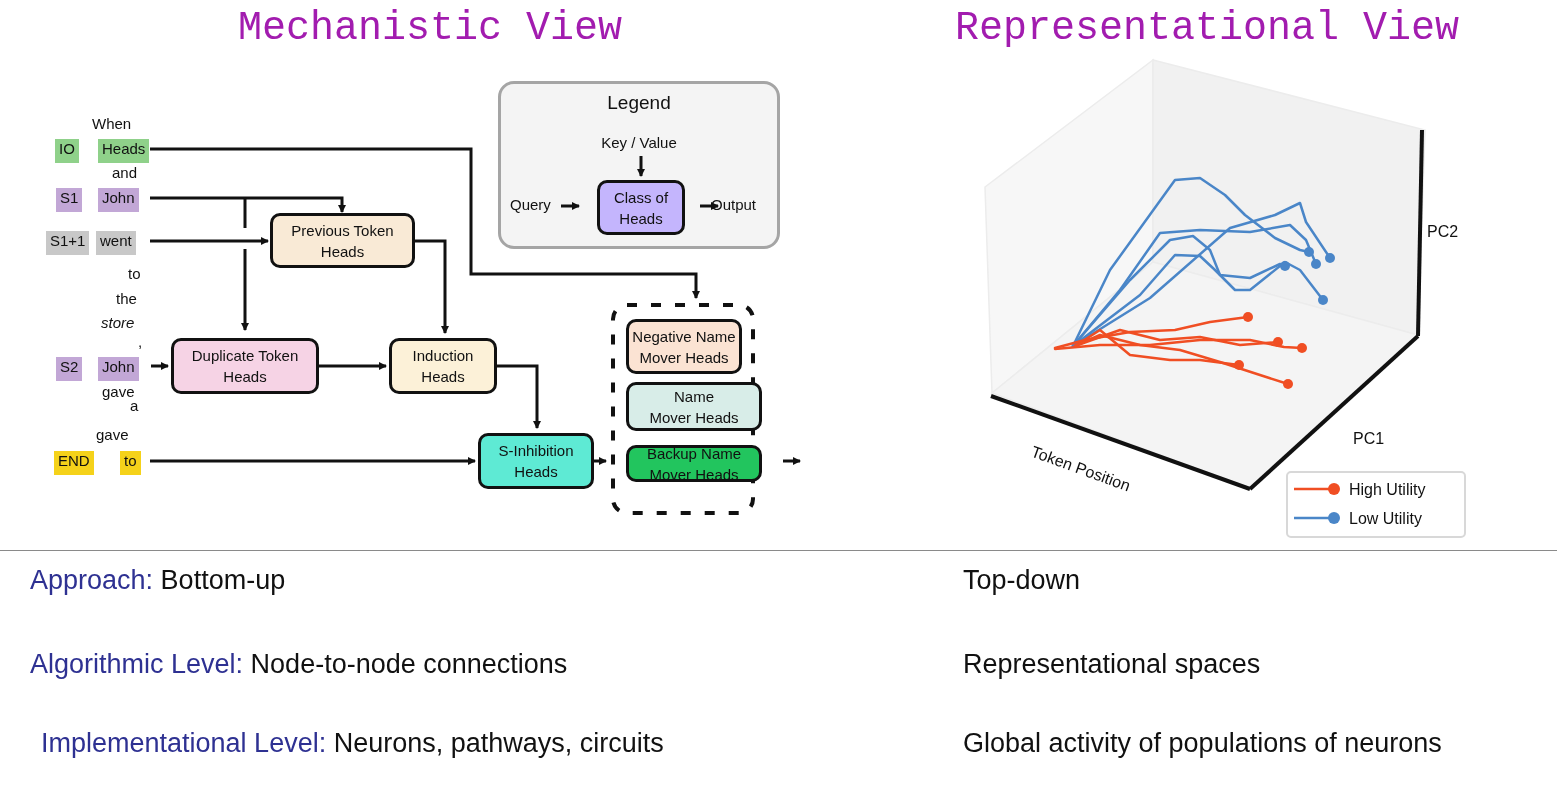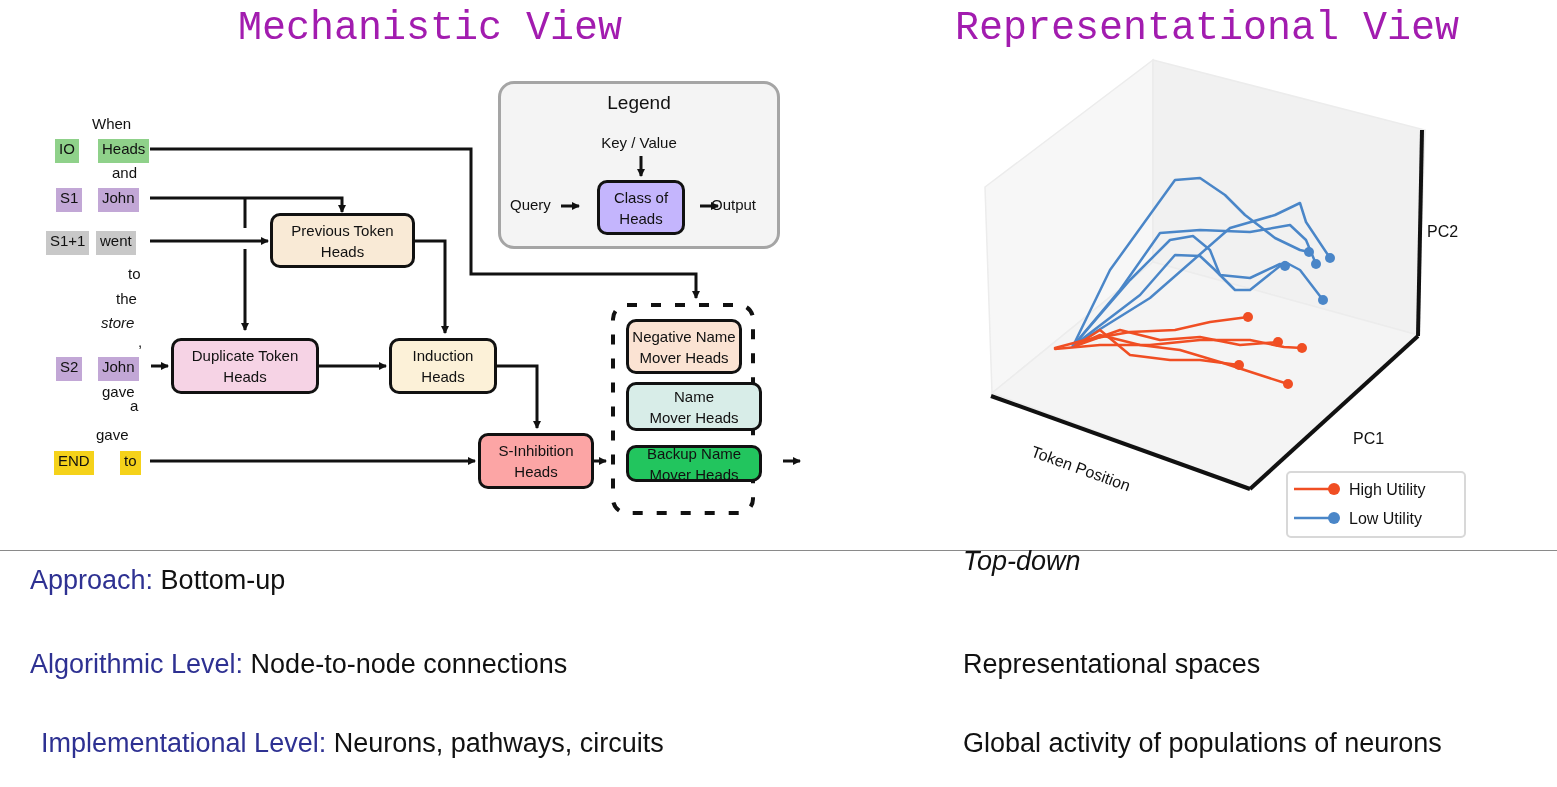--- a/index.html
+++ b/index.html
@@ -99,21 +99,21 @@
         <span>Duplicate Token</span>
         <span>Heads</span>
       </div>
   </div>
   <div class="box" style="left:389px; top:338px; width:108px; height:56px; background:#fcf1d8;">
     <div>
         <span>Induction</span>
         <span>Heads</span>
       </div>
   </div>
-  <div class="box" style="left:478px; top:433px; width:116px; height:56px; background:#fca5a5;">
+  <div class="box" style="left:478px; top:433px; width:116px; height:56px; background:#5eead4;">
     <div>
         <span>S-Inhibition</span>
         <span>Heads</span>
       </div>
   </div>
   <div class="box" style="left:626px; top:319px; width:116px; height:55px; background:#fbe3d3;">
     <div>
         <span>Negative Name</span>
         <span>Mover Heads</span>
       </div>
@@ -199,21 +199,21 @@
     <text x="1349" y="524" font-size="16" fill="#111">Low Utility</text>
   </g>
 </svg>
 
 <div class="abs" style="left:0; top:550px; width:1557px; height:1px; background:#8a8a8a;"></div>
 
 <div class="row-label" style="left:30px; top:565px;">
   <span class="k">Approach:</span>
   <span class="v">Bottom-up</span>
 </div>
-<div class="rv" style="left:963px; top:546px;font-style:italic;">Top-down</div>
+<div class="rv" style="left:963px; top:565px;">Top-down</div>
 
 <div class="row-label" style="left:30px; top:649px;">
   <span class="k">Algorithmic Level:</span>
   <span class="v">Node-to-node connections</span>
 </div>
 <div class="rv" style="left:963px; top:649px;">Representational spaces</div>
 
 <div class="row-label" style="left:28px; top:728px;margin-left:13px;">
   <span class="k">Implementational Level:</span>
   <span class="v">Neurons, pathways, circuits</span>

